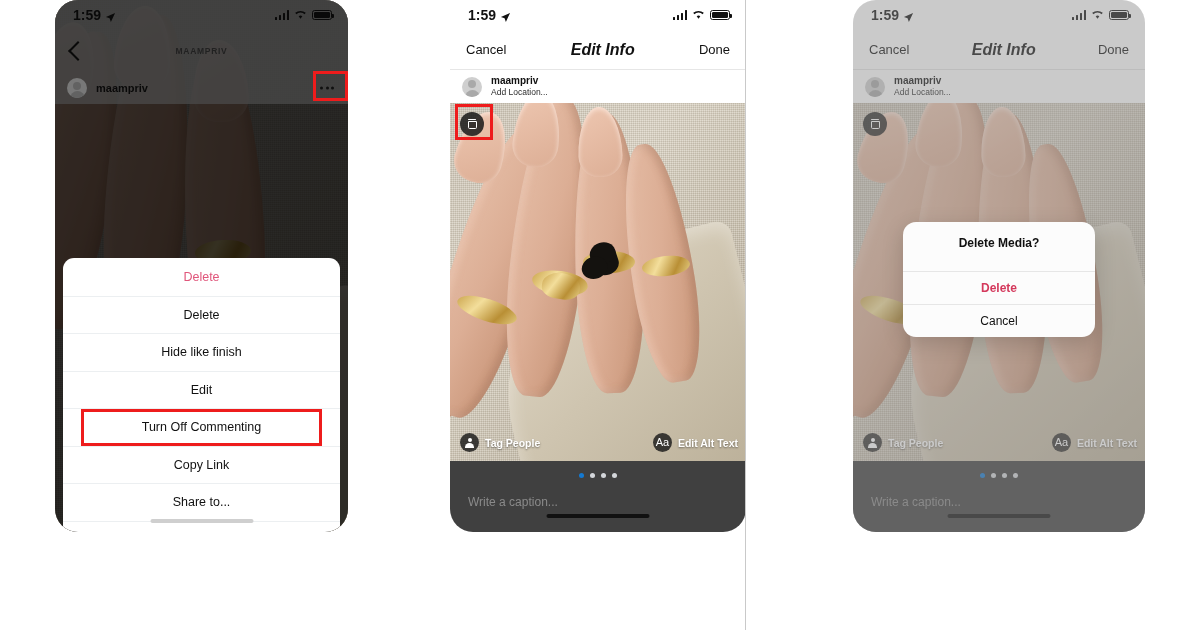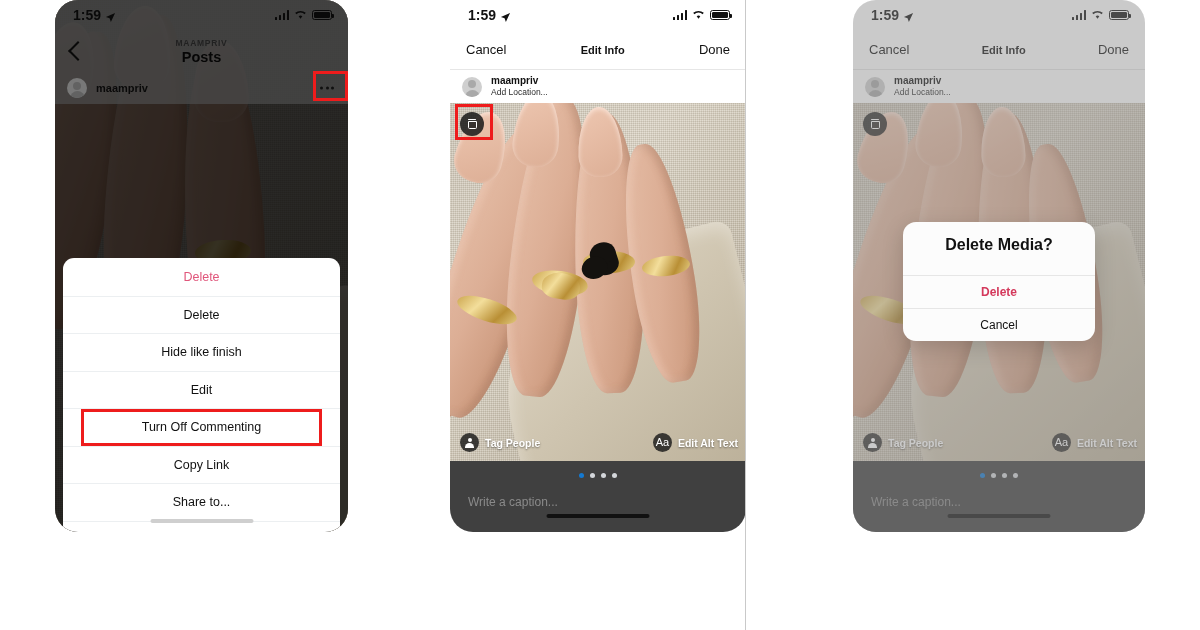--- a/index.html
+++ b/index.html
@@ -116,28 +116,28 @@
     font-size:12.5px;color:#111;border-top:1px solid #eceff1;box-sizing:border-box;}
   .sheet-item:first-child{border-top:none;}
   .sheet-item.destructive{color:#e0567b;}
   .sheet-cancel{position:absolute;left:8px;right:8px;height:38px;background:#fff;border-radius:11px;
     display:flex;align-items:center;justify-content:center;font-size:12.5px;color:#111;}
 
   
   .nav2{height:40px;display:flex;align-items:center;justify-content:space-between;
     padding:0 16px;box-sizing:border-box;border-bottom:1px solid #e6e6e6;}
   .nav2 .side{font-size:13px;color:#111;}
-  .nav2 .ttl{font-size:11px;font-weight:bold;color:#111;}
+  .nav2 .ttl{font-size:16px;font-weight:bold;color:#111;font-style:italic;}
 
   
   .alert-scrim{position:absolute;inset:0;background:rgba(140,140,140,.46);}
   .alert{position:absolute;left:50%;transform:translateX(-50%);top:222px;width:192px;
     background:#fcfcfc;border-radius:13px;overflow:hidden;box-shadow:0 6px 22px rgba(0,0,0,.16);}
   .alert-body{padding:14px 13px 14px;text-align:center;}
-  .alert-title{font-size:16px;font-weight:bold;color:#111;margin-bottom:7px;}
+  .alert-title{font-size:12px;font-weight:bold;color:#111;margin-bottom:7px;}
   .alert-msg{font-size:9.5px;line-height:13.5px;color:#5a5a5a;}
   .alert-btn{height:33px;display:flex;align-items:center;justify-content:center;
     font-size:12px;border-top:1px solid #e6e6e6;box-sizing:border-box;}
   .alert-btn.destructive{color:#d4395c;font-weight:bold;}
   .alert-btn.normal{color:#111;}
 
   
   .hl{position:absolute;border:3px solid #ee1c1c;box-sizing:border-box;pointer-events:none;}
 </style>
 </head>
@@ -184,21 +184,20 @@
         <span class="batt">
             <i></i>
           </span>
       </div>
     </div>
 
     <div class="nav1" style="background:rgba(130,130,130,.72);">
       <div class="back-chevron"></div>
       <div class="nav1-center">
         <div class="nav1-sub">MAAMPRIV</div>
-        <div class="nav1-title">Posts</div>
       </div>
     </div>
 
     <div class="userrow" style="background:rgba(130,130,130,.72);">
       <div class="avatar"></div>
       <div class="uname">maampriv</div>
       <div class="dots-btn">
           <i></i>
           <i></i>
           <i></i>

